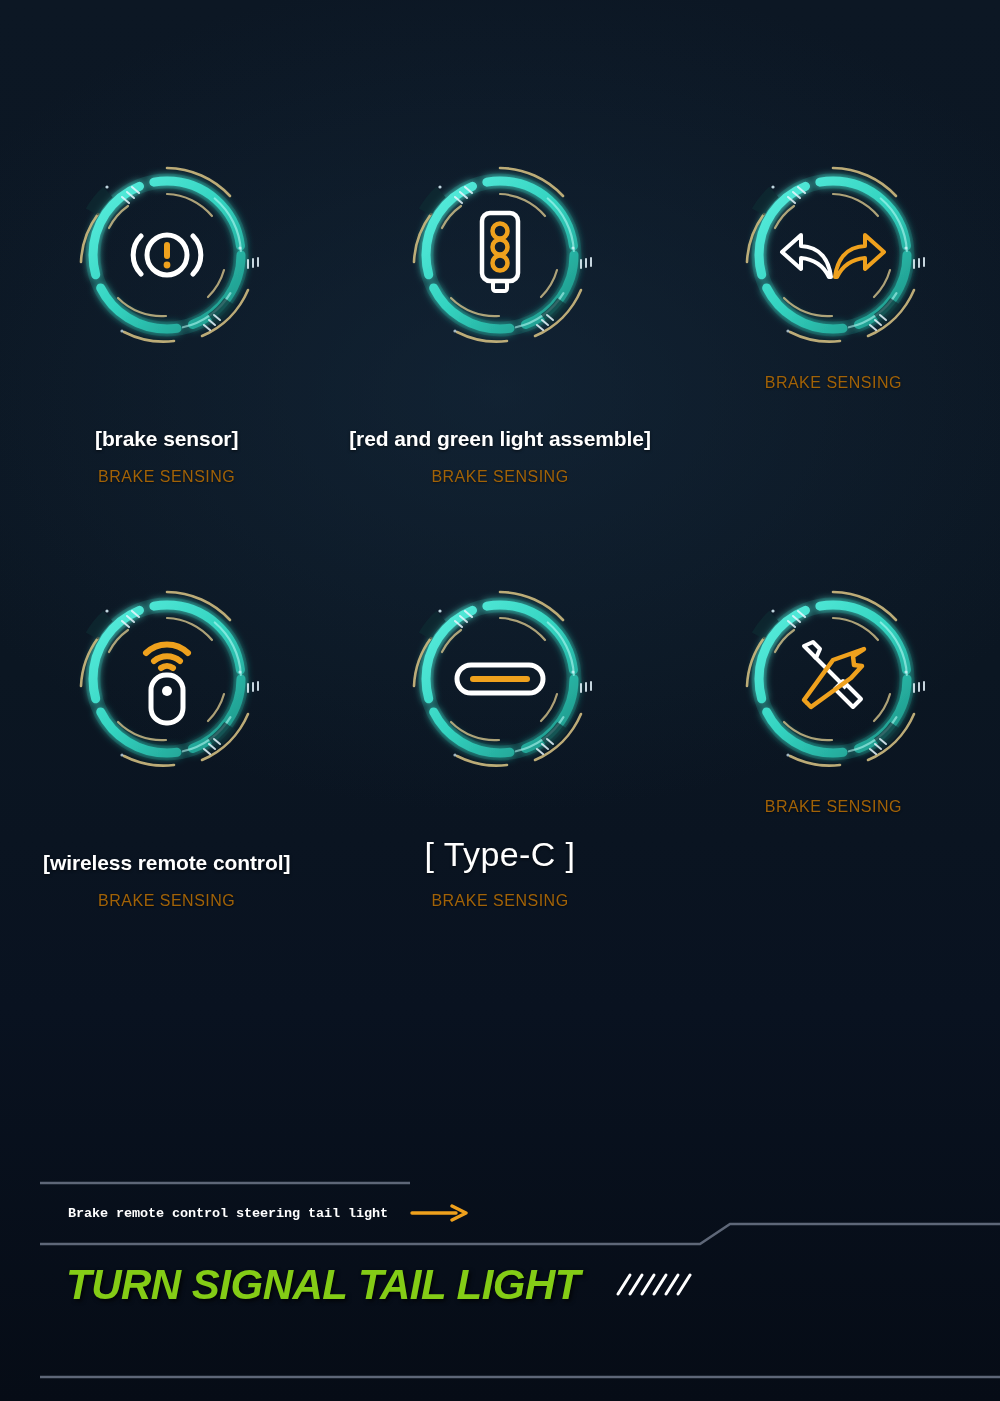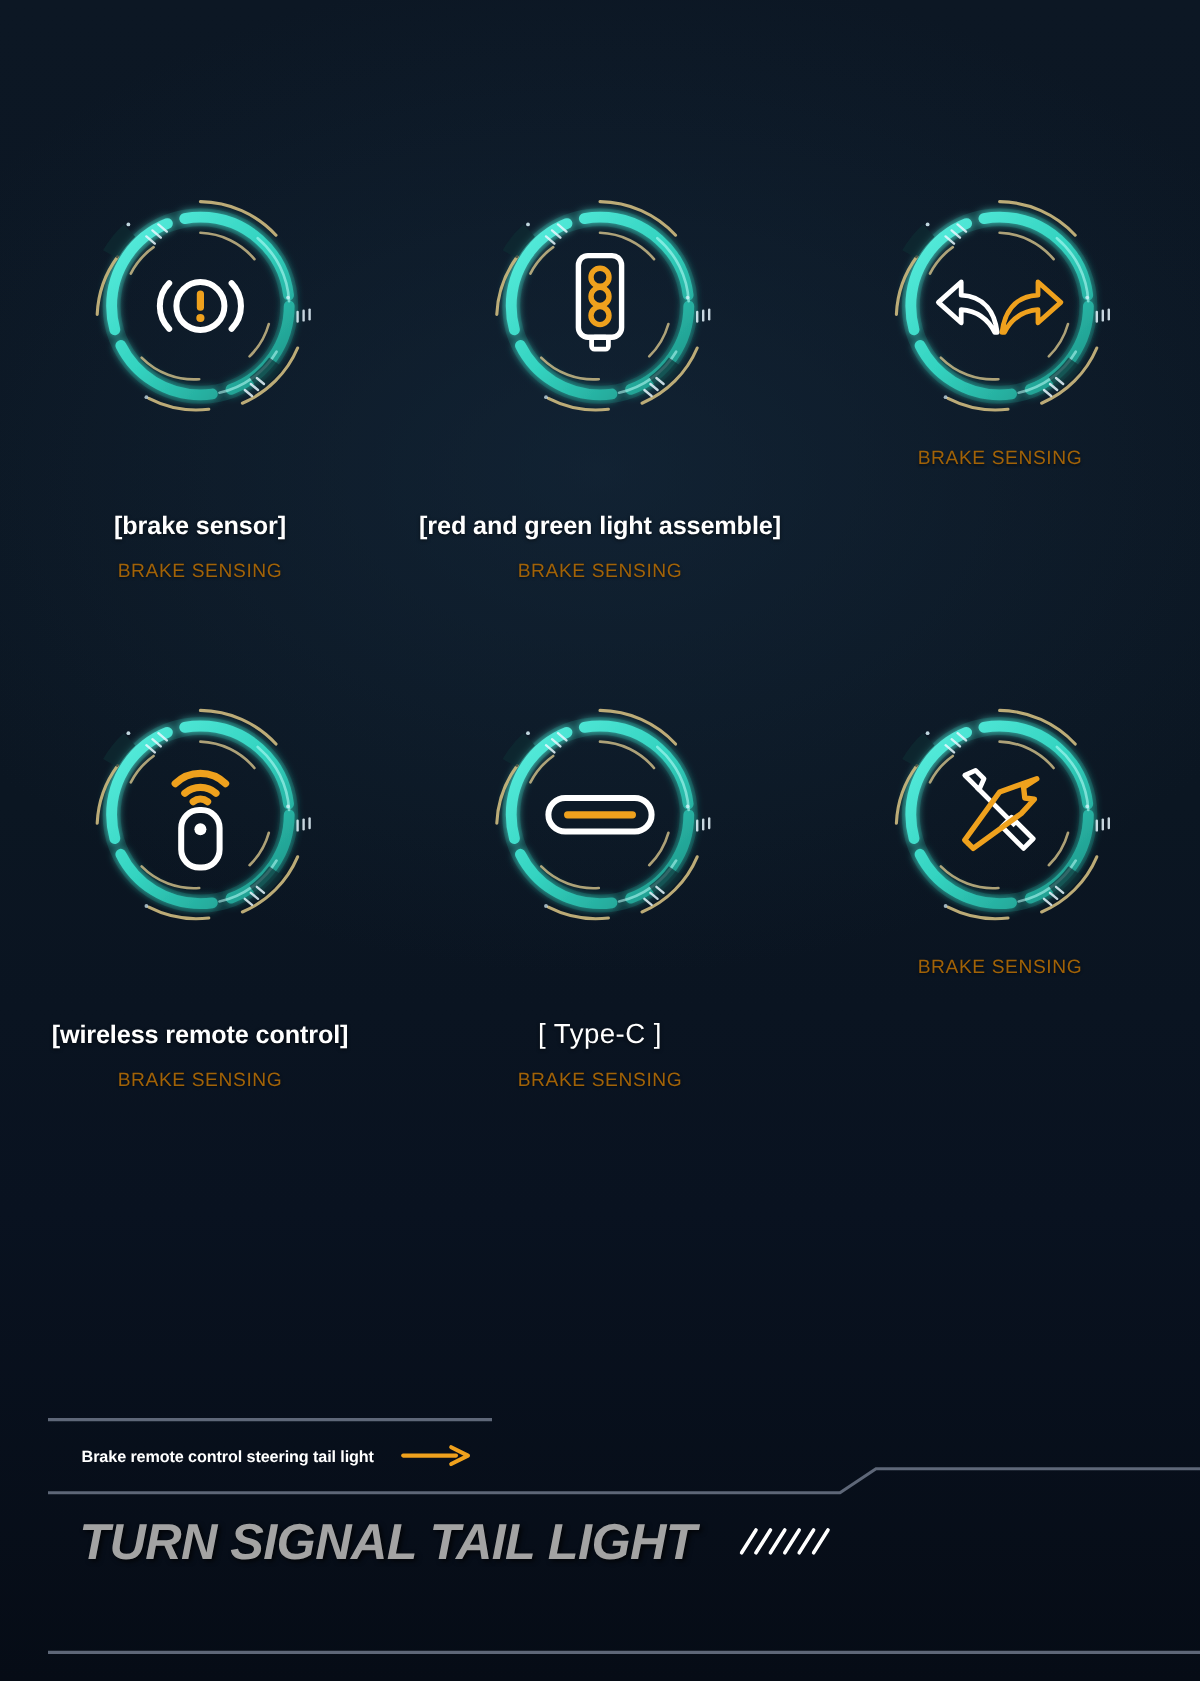--- a/index.html
+++ b/index.html
@@ -93,21 +93,21 @@
     text-align: center;
     letter-spacing: -0.1px;
     text-shadow: 0 1px 3px rgba(0,0,0,0.6);
     min-height: 60px;
     display: flex;
     align-items: flex-end;
     justify-content: center;
   }
   .feature-title.light {
     font-weight: 300;
-    font-size: 23px;
+    font-size: 34px;
     letter-spacing: 0.4px;
   }
 
   .feature-sub {
     margin-top: 14px;
     color: #a16207;
     font-size: 16px;
     font-weight: 400;
     letter-spacing: 0.5px;
     text-align: center;
@@ -138,33 +138,34 @@
     align-items: center;
     gap: 22px;
   }
 
   .kicker-text {
     color: #ffffff;
     font-size: 13.5px;
     font-weight: 700;
     letter-spacing: -0.1px;
     white-space: nowrap;
+    font-family: Liberation Mono, monospace;
   }
 
   .banner-title {
     position: absolute;
     left: 66px;
     top: 92px;
     display: flex;
     align-items: center;
     gap: 34px;
   }
 
   .banner-title-text {
-    color: #a3a3a3;
+    color: #84cc16;
     font-size: 42px;
     font-weight: 700;
     font-style: italic;
     letter-spacing: -0.5px;
     white-space: nowrap;
     text-shadow: 2px 2px 4px rgba(0,0,0,0.75);
   }
 </style>
 </head>
 <body>

